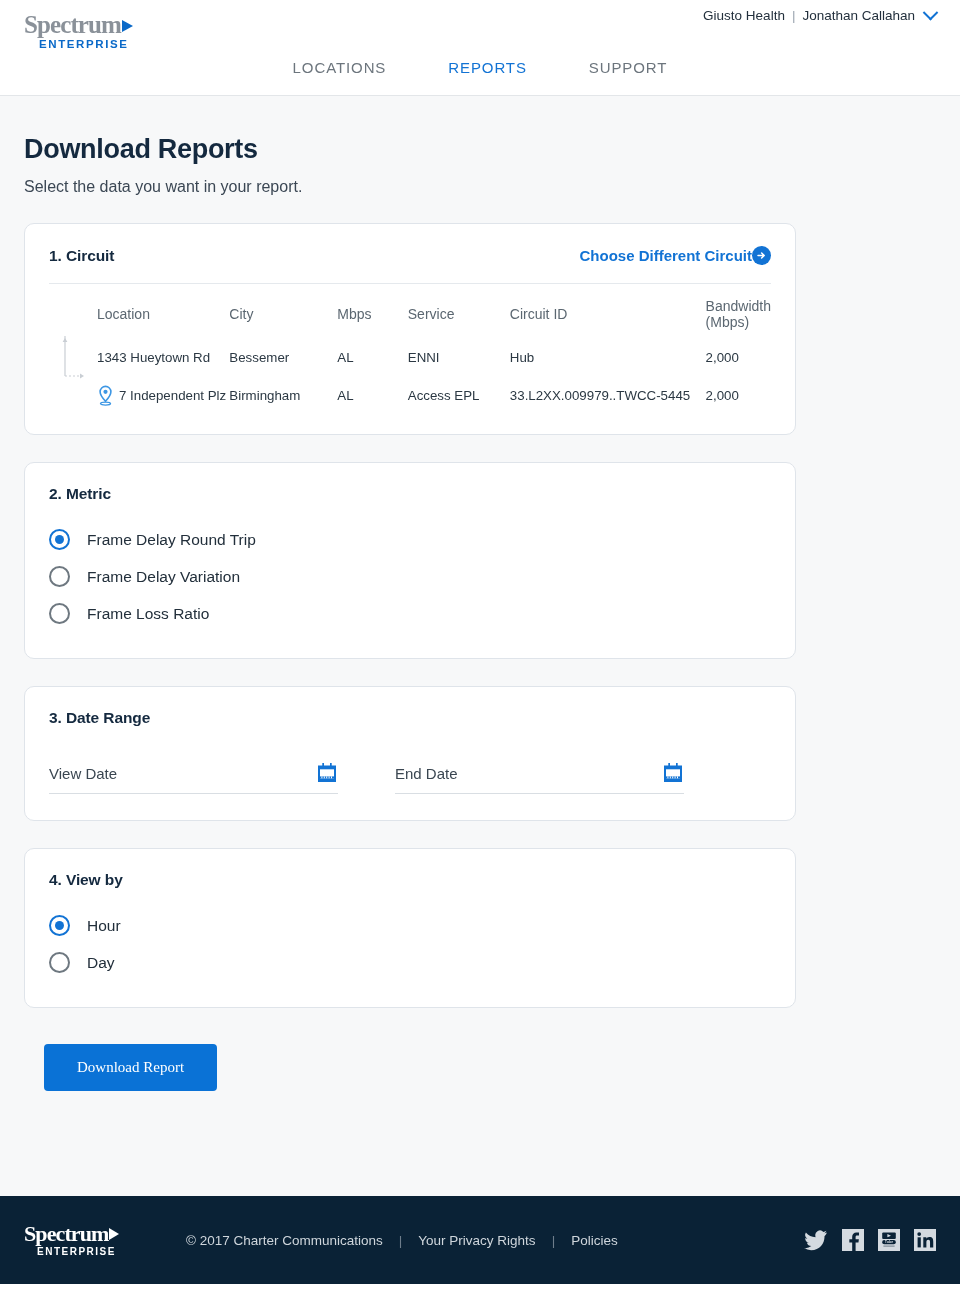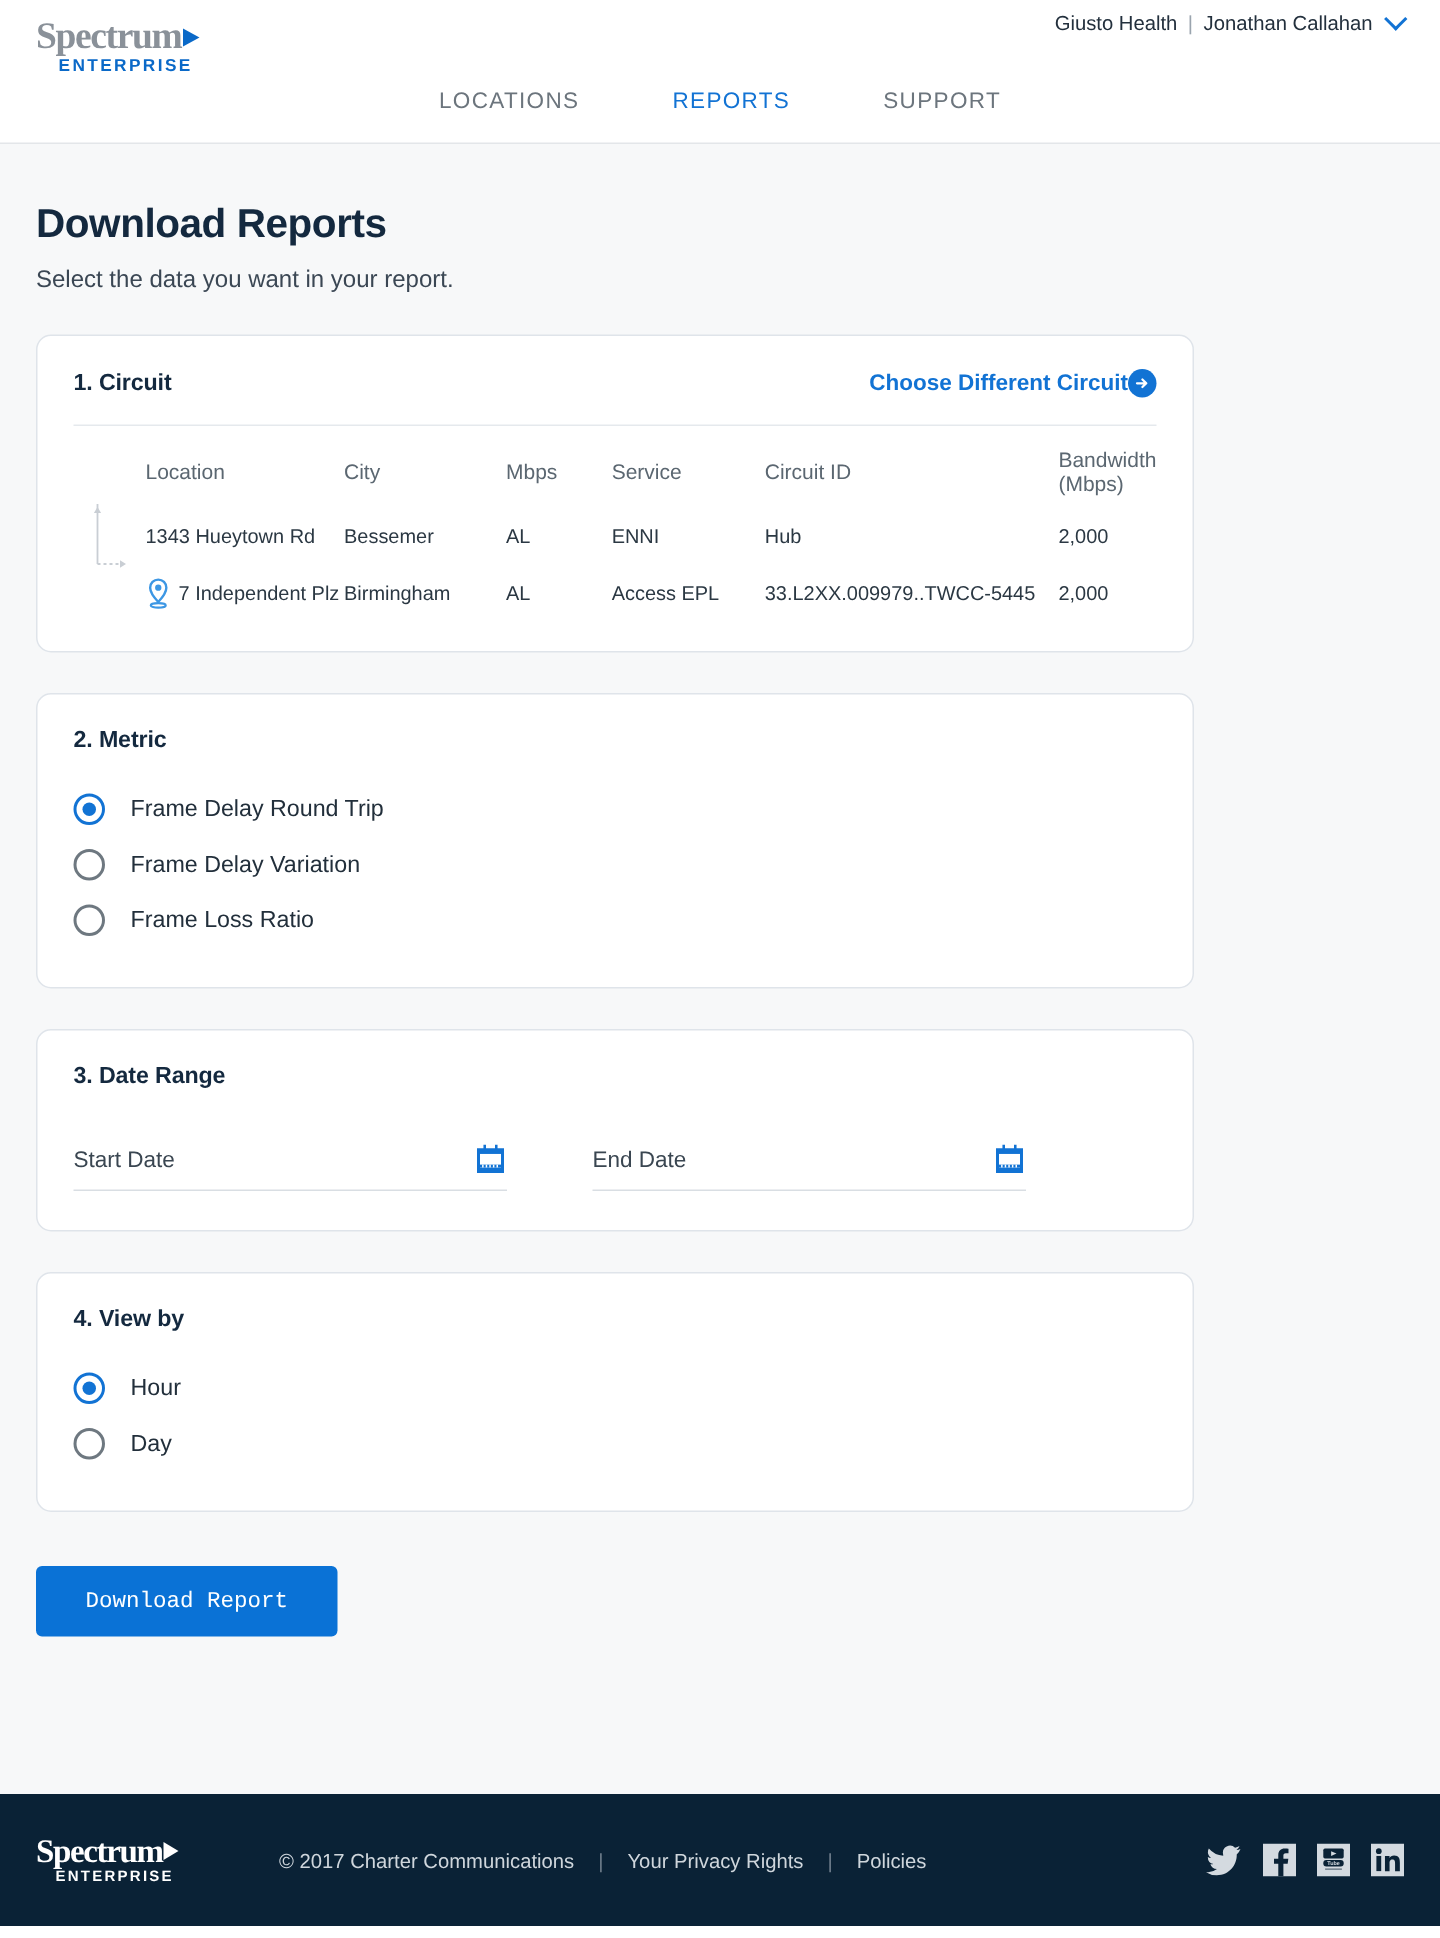--- a/index.html
+++ b/index.html
@@ -237,21 +237,22 @@
   .dl-btn {
     margin-top: 36px;
     display: inline-block;
     background: #0a72d6;
     color: #ffffff;
     font-size: 15px;
     border: none;
     border-radius: 4px;
     padding: 15px 33px;
     cursor: pointer;
-    font-family: Liberation Mono, monospace;
+    font-family: Liberation Serif, serif;
+    margin-left: 20px;
   }
 
   
   .footer {
     background: #0a2236;
     height: 88px;
     display: flex;
     align-items: center;
     padding: 0 24px;
     position: relative;
@@ -403,21 +404,21 @@
 
   
   <div class="card">
     <div class="card-head">
       <div class="card-title">3. Date Range</div>
     </div>
     <div class="card-body">
       <div class="date-row">
 
         <div class="date-field">
-          <span class="date-placeholder">Start Date</span>
+          <span class="date-placeholder">View Date</span>
           <svg class="cal-icon" width="18" height="19" viewBox="0 0 18 19">
             <rect x="4.3" y="0" width="1.7" height="4" fill="#1273d4"></rect>
             <rect x="12" y="0" width="1.7" height="4" fill="#1273d4"></rect>
             <rect x="0" y="2.5" width="18" height="16.5" fill="#1273d4"></rect>
             <rect x="2" y="6.3" width="14" height="9" fill="#ffffff"></rect>
             <rect x="2" y="13.4" width="14" height="1.9" fill="#1273d4"></rect>
             <rect x="3.4" y="13.4" width="1" height="1.9" fill="#ffffff"></rect>
             <rect x="5.8" y="13.4" width="1" height="1.9" fill="#ffffff"></rect>
             <rect x="8.2" y="13.4" width="1" height="1.9" fill="#ffffff"></rect>
             <rect x="10.6" y="13.4" width="1" height="1.9" fill="#ffffff"></rect>

